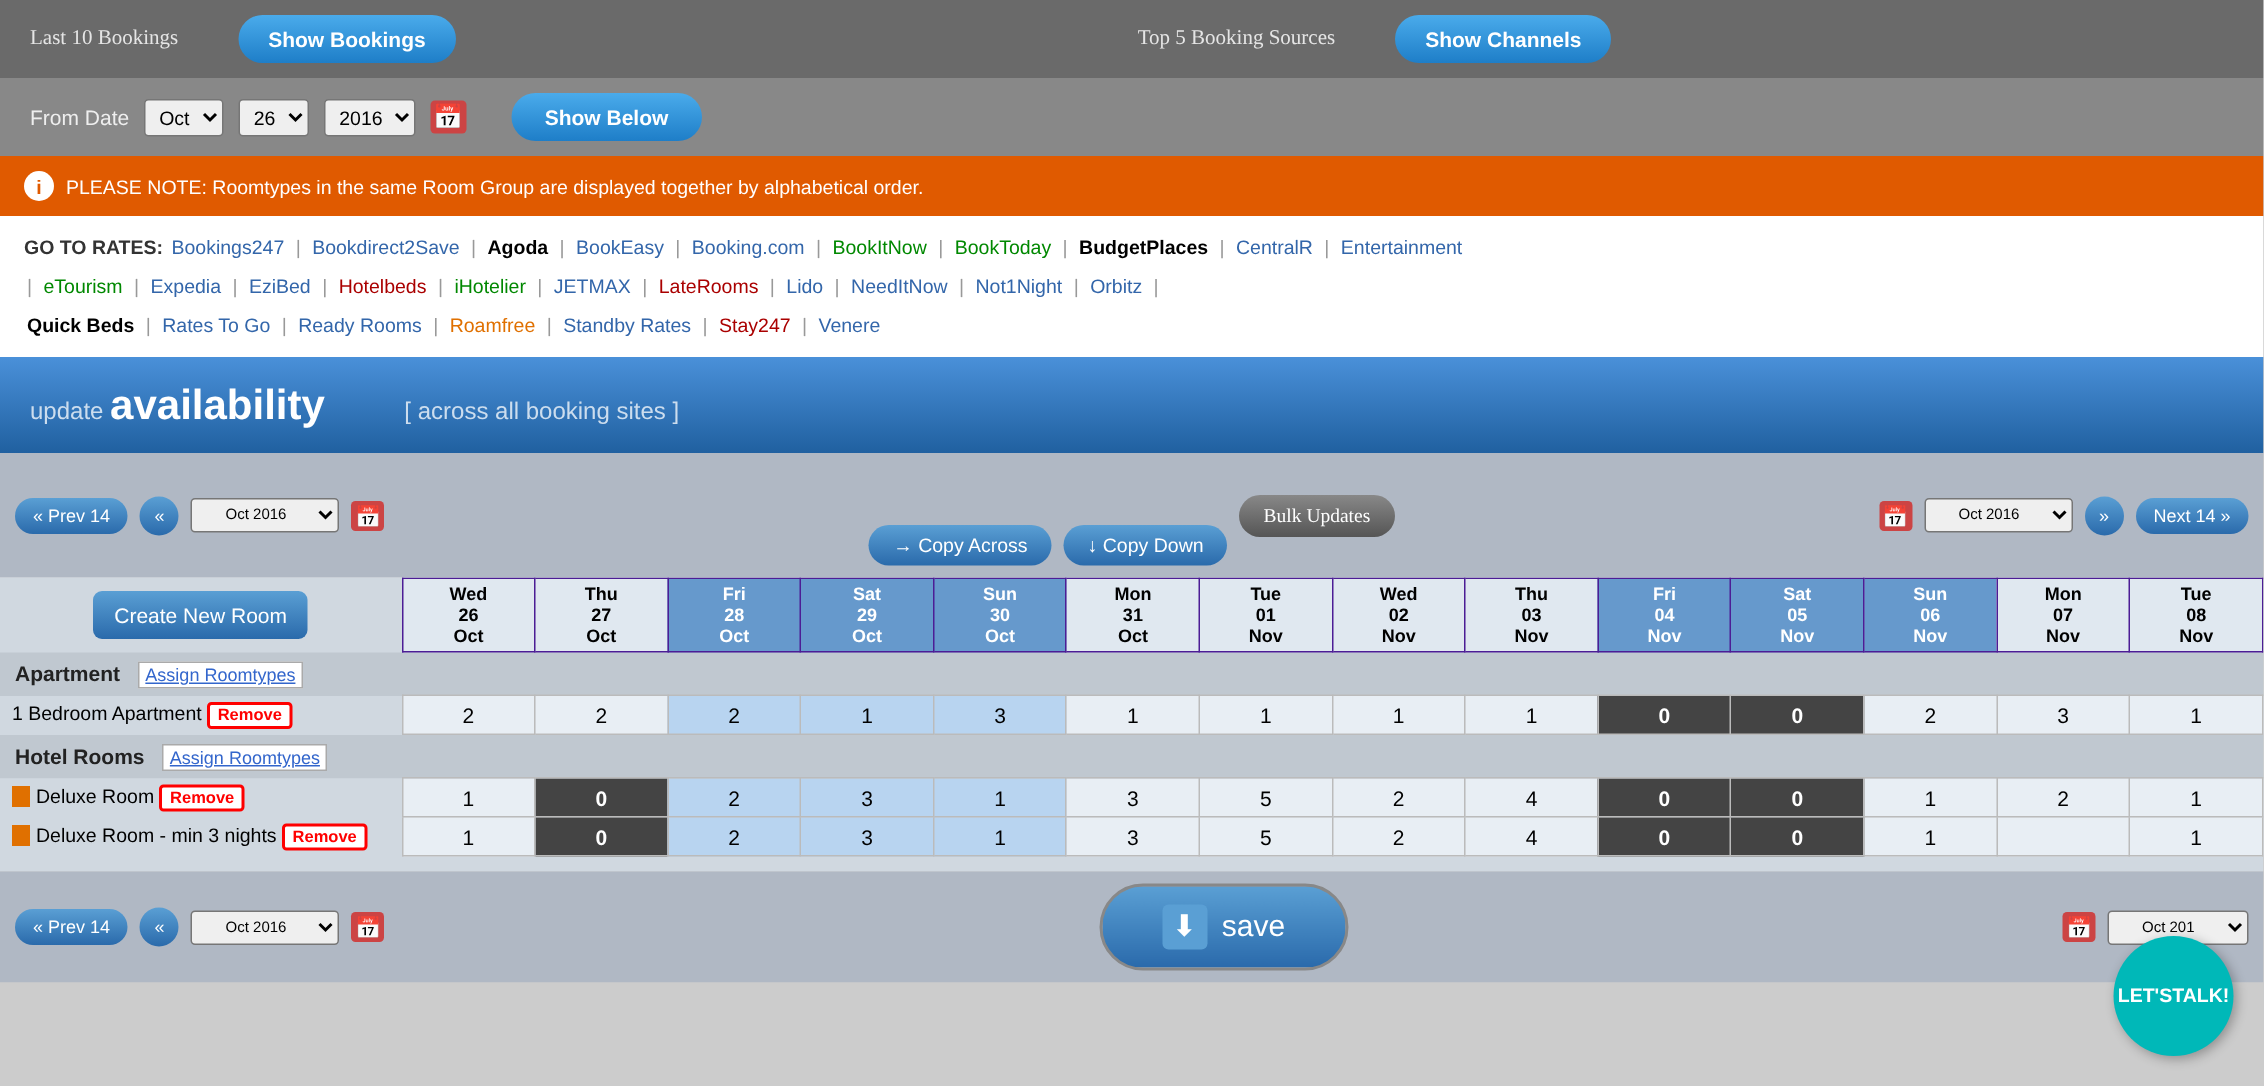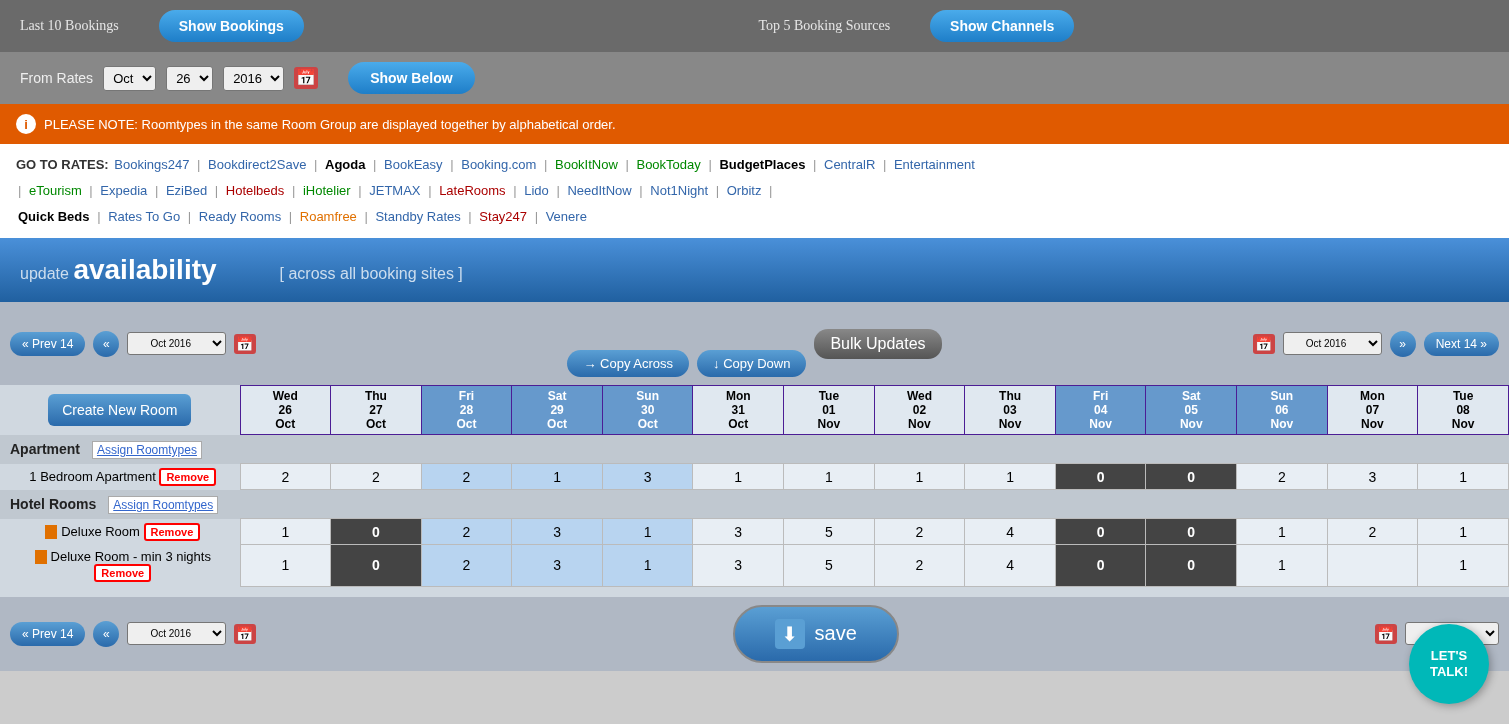--- a/index.html
+++ b/index.html
@@ -185,22 +185,23 @@
       cursor: pointer;
       white-space: nowrap;
       margin-top: 40px;
     }
     .bulk-btn {
       background: linear-gradient(to bottom, #888, #555);
       color: white;
       border: none;
       border-radius: 14px;
       padding: 6px 16px;
-      font-size: 16px;
-      cursor: pointer;
+      font-size: 13px;
+      cursor: pointer;
+      font-family: Liberation Serif, serif;
     }
 
     
     .avail-table-wrap {
       background: #d0d8e0;
       padding: 0 0 10px 0;
       overflow-x: auto;
     }
     table.avail-table {
       width: 100%;
@@ -215,21 +216,21 @@
       background: #e0e8f0;
       min-width: 42px;
     }
     .avail-table .date-header th.highlighted {
       background: #6699cc;
       color: white;
     }
     .avail-table .date-header th.room-col {
       background: #d0d8e0;
       border: none;
-      width: 240px;
+      width: 268px;
     }
 
     .section-header td {
       background: #c0c8d0;
       font-weight: bold;
       font-size: 14px;
       padding: 6px 10px;
       color: #222;
     }
     .section-header .assign-link {
@@ -245,21 +246,21 @@
     }
 
     .room-row td {
       border: 1px solid #bbb;
       text-align: center;
       padding: 4px 2px;
       font-size: 14px;
       background: #e8eef4;
     }
     .room-row td.room-name-cell {
-      text-align: center;
+      text-align: left;
       padding-left: 8px;
       background: #d0d8e0;
       border: none;
       font-size: 13px;
     }
     .room-row td.dark-cell {
       background: #444;
       color: white;
       font-weight: bold;
     }
@@ -324,21 +325,21 @@
     .chat-bubble {
       position: fixed;
       bottom: 20px;
       right: 20px;
       background: #00b8b8;
       color: white;
       border-radius: 50%;
       width: 80px;
       height: 80px;
       display: flex;
-      flex-direction: column;
+      flex-direction: row;
       align-items: center;
       justify-content: center;
       font-weight: bold;
       font-size: 13px;
       cursor: pointer;
       text-align: right;
       line-height: 1.2;
       box-shadow: 2px 2px 8px rgba(0,0,0,0.3);
     }
   </style>
@@ -348,21 +349,21 @@
 <div class="top-bar">
   <span class="top-bar-label">Last 10 Bookings</span>
   <button class="top-bar-btn">Show Bookings</button>
   <span class="top-bar-sep"></span>
   <span class="top-bar-label">Top 5 Booking Sources</span>
   <button class="top-bar-btn">Show Channels</button>
   <span class="top-bar-sep"></span>
 </div>
 
 <div class="date-bar">
-  <label>From Rates</label>
+  <label>From Date</label>
   <select>
     <option>Oct</option>
   </select>
   <select>
     <option>26</option>
   </select>
   <select>
     <option>2016</option>
   </select>
   <span class="calendar-icon"></span>
@@ -406,21 +407,21 @@
     <a href="#" style="color:#36a">Ready Rooms</a><span class="sep"> | </span>
     <a href="#" style="color:#e07000">Roamfree</a><span class="sep"> | </span>
     <a href="#" style="color:#36a">Standby Rates</a><span class="sep"> | </span>
     <a href="#" style="color:#a00">Stay247</a><span class="sep"> | </span>
     <a href="#" style="color:#36a">Venere</a>
   </span>
 </div>
 
 <div class="avail-header">
   <h2>
-    <span>update </span><strong>availability</strong><span style="font-size:16px;color:#cde;margin-left:18px;font-weight:normal;padding-left:45px;">[ across all booking sites ]</span>
+    <span>update </span><strong>availability</strong><span style="font-size:16px;color:#cde;margin-left:8px;font-weight:normal;padding-left:45px;">[ across all booking sites ]</span>
   </h2>
 </div>
 
 <div class="controls-row">
   <button class="nav-btn">« Prev 14</button>
   <button class="nav-btn-small">«</button>
   <select class="month-select">
     <option>Oct 2016</option>
   </select>
   <span class="cal-icon-small">📅</span>

